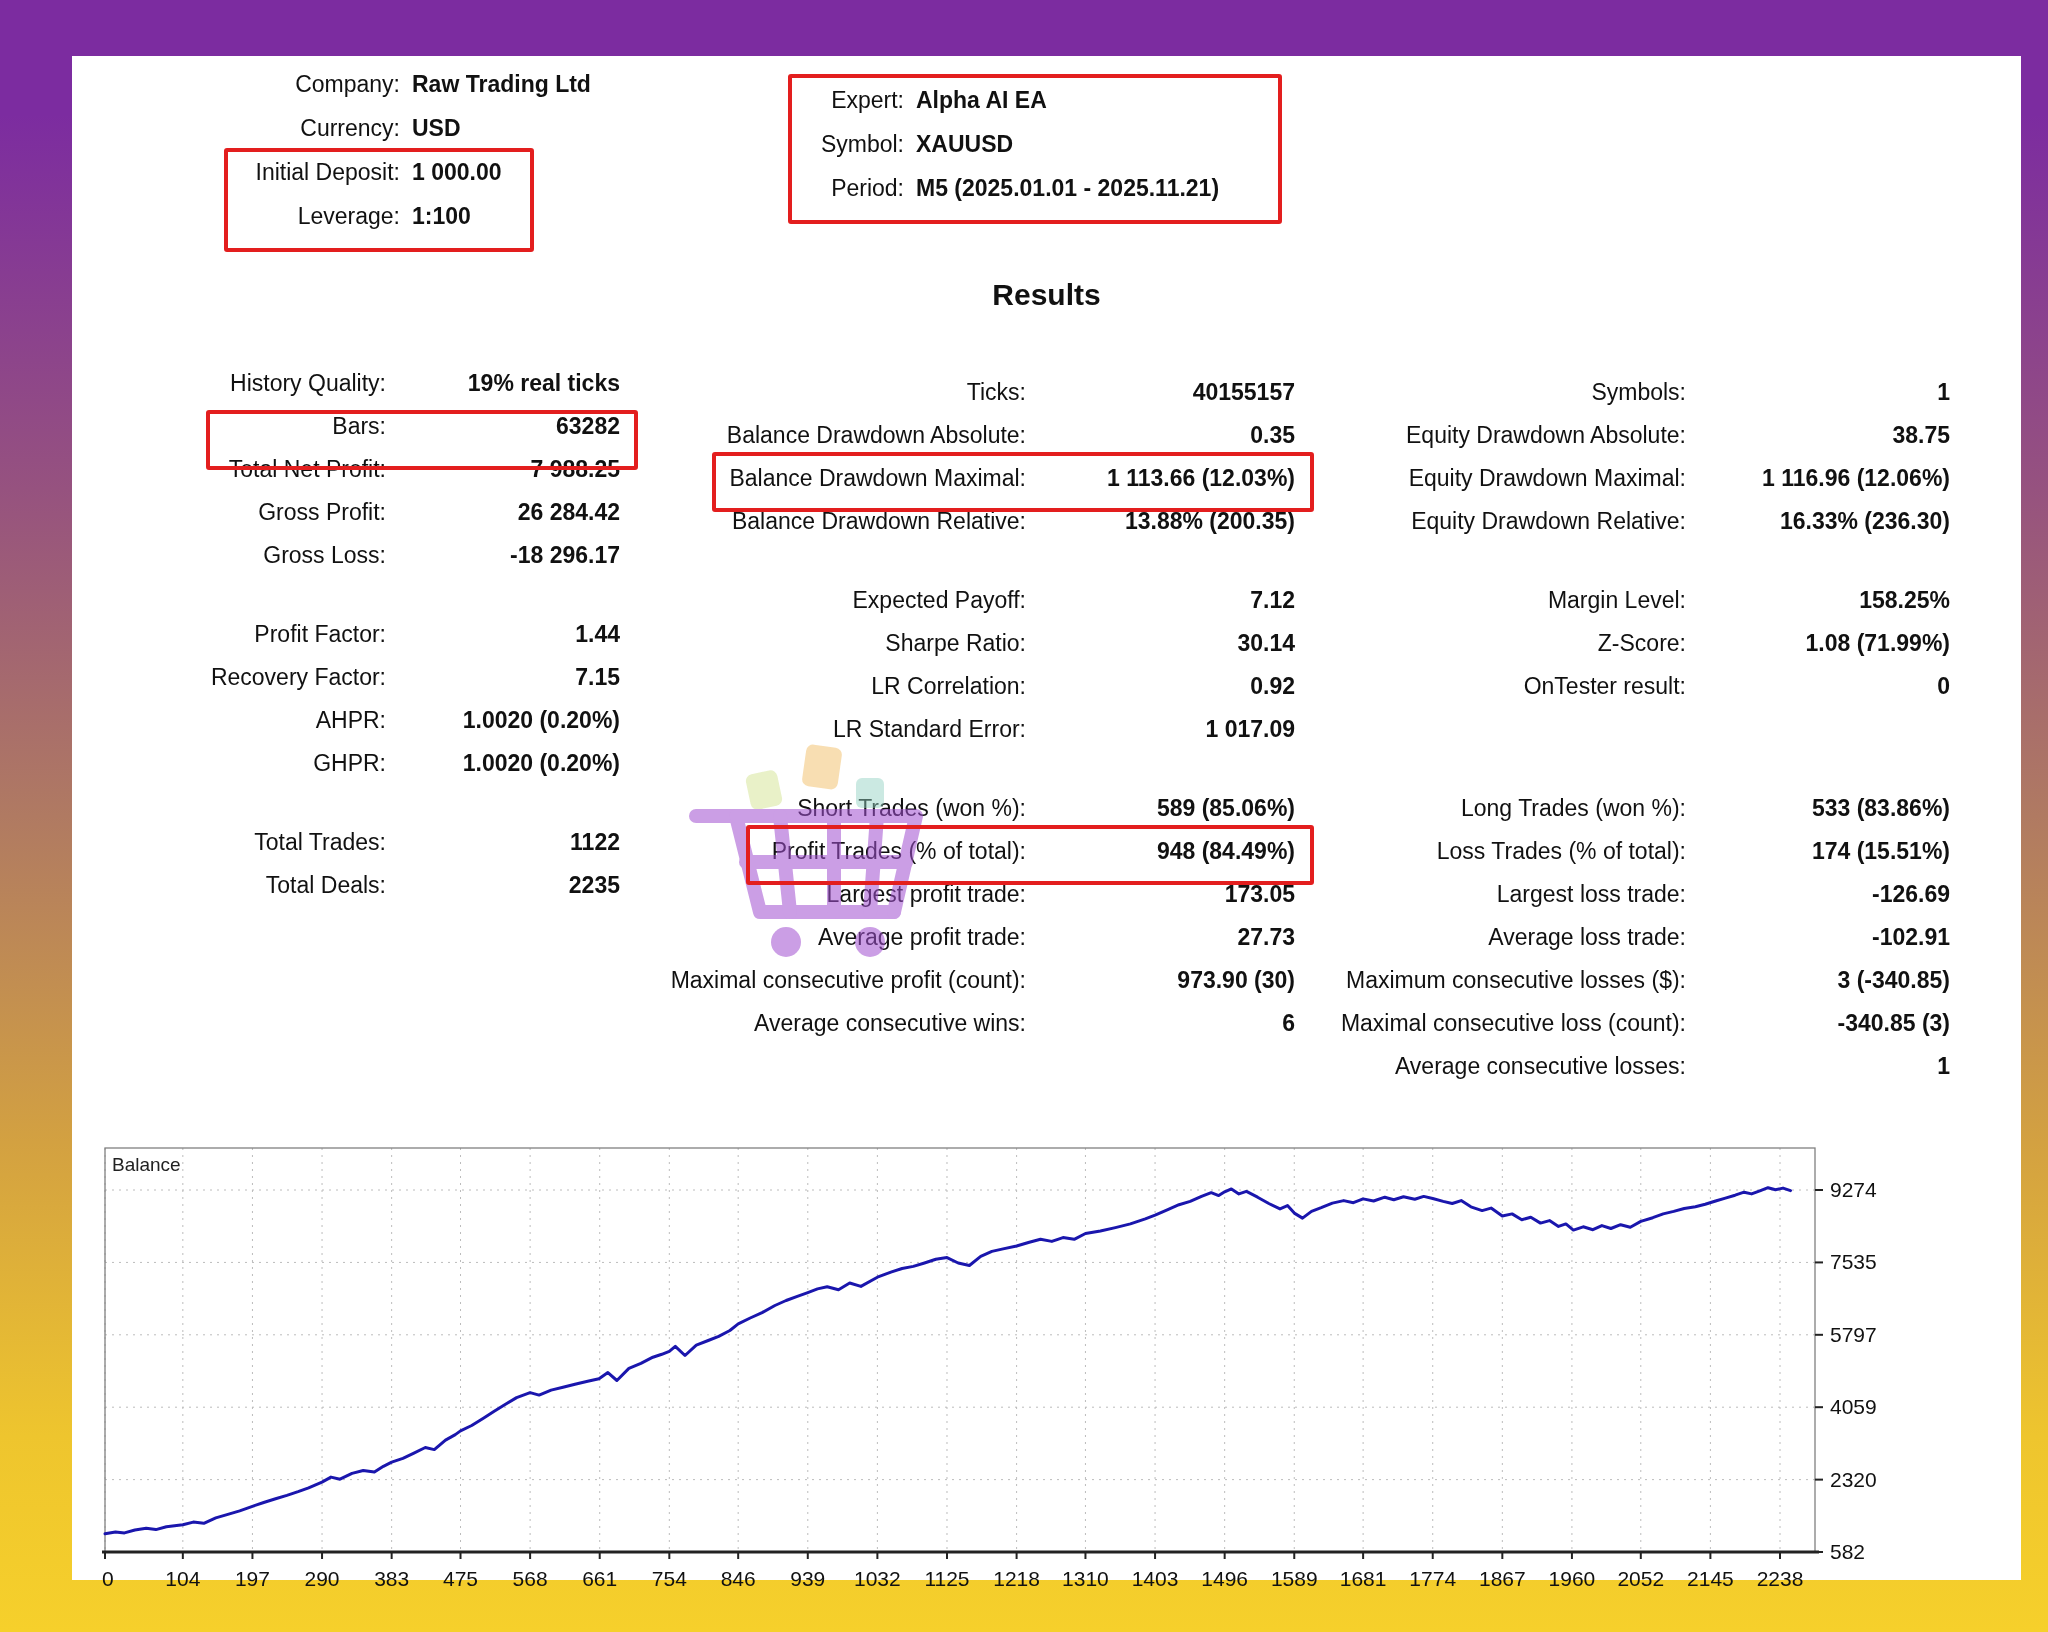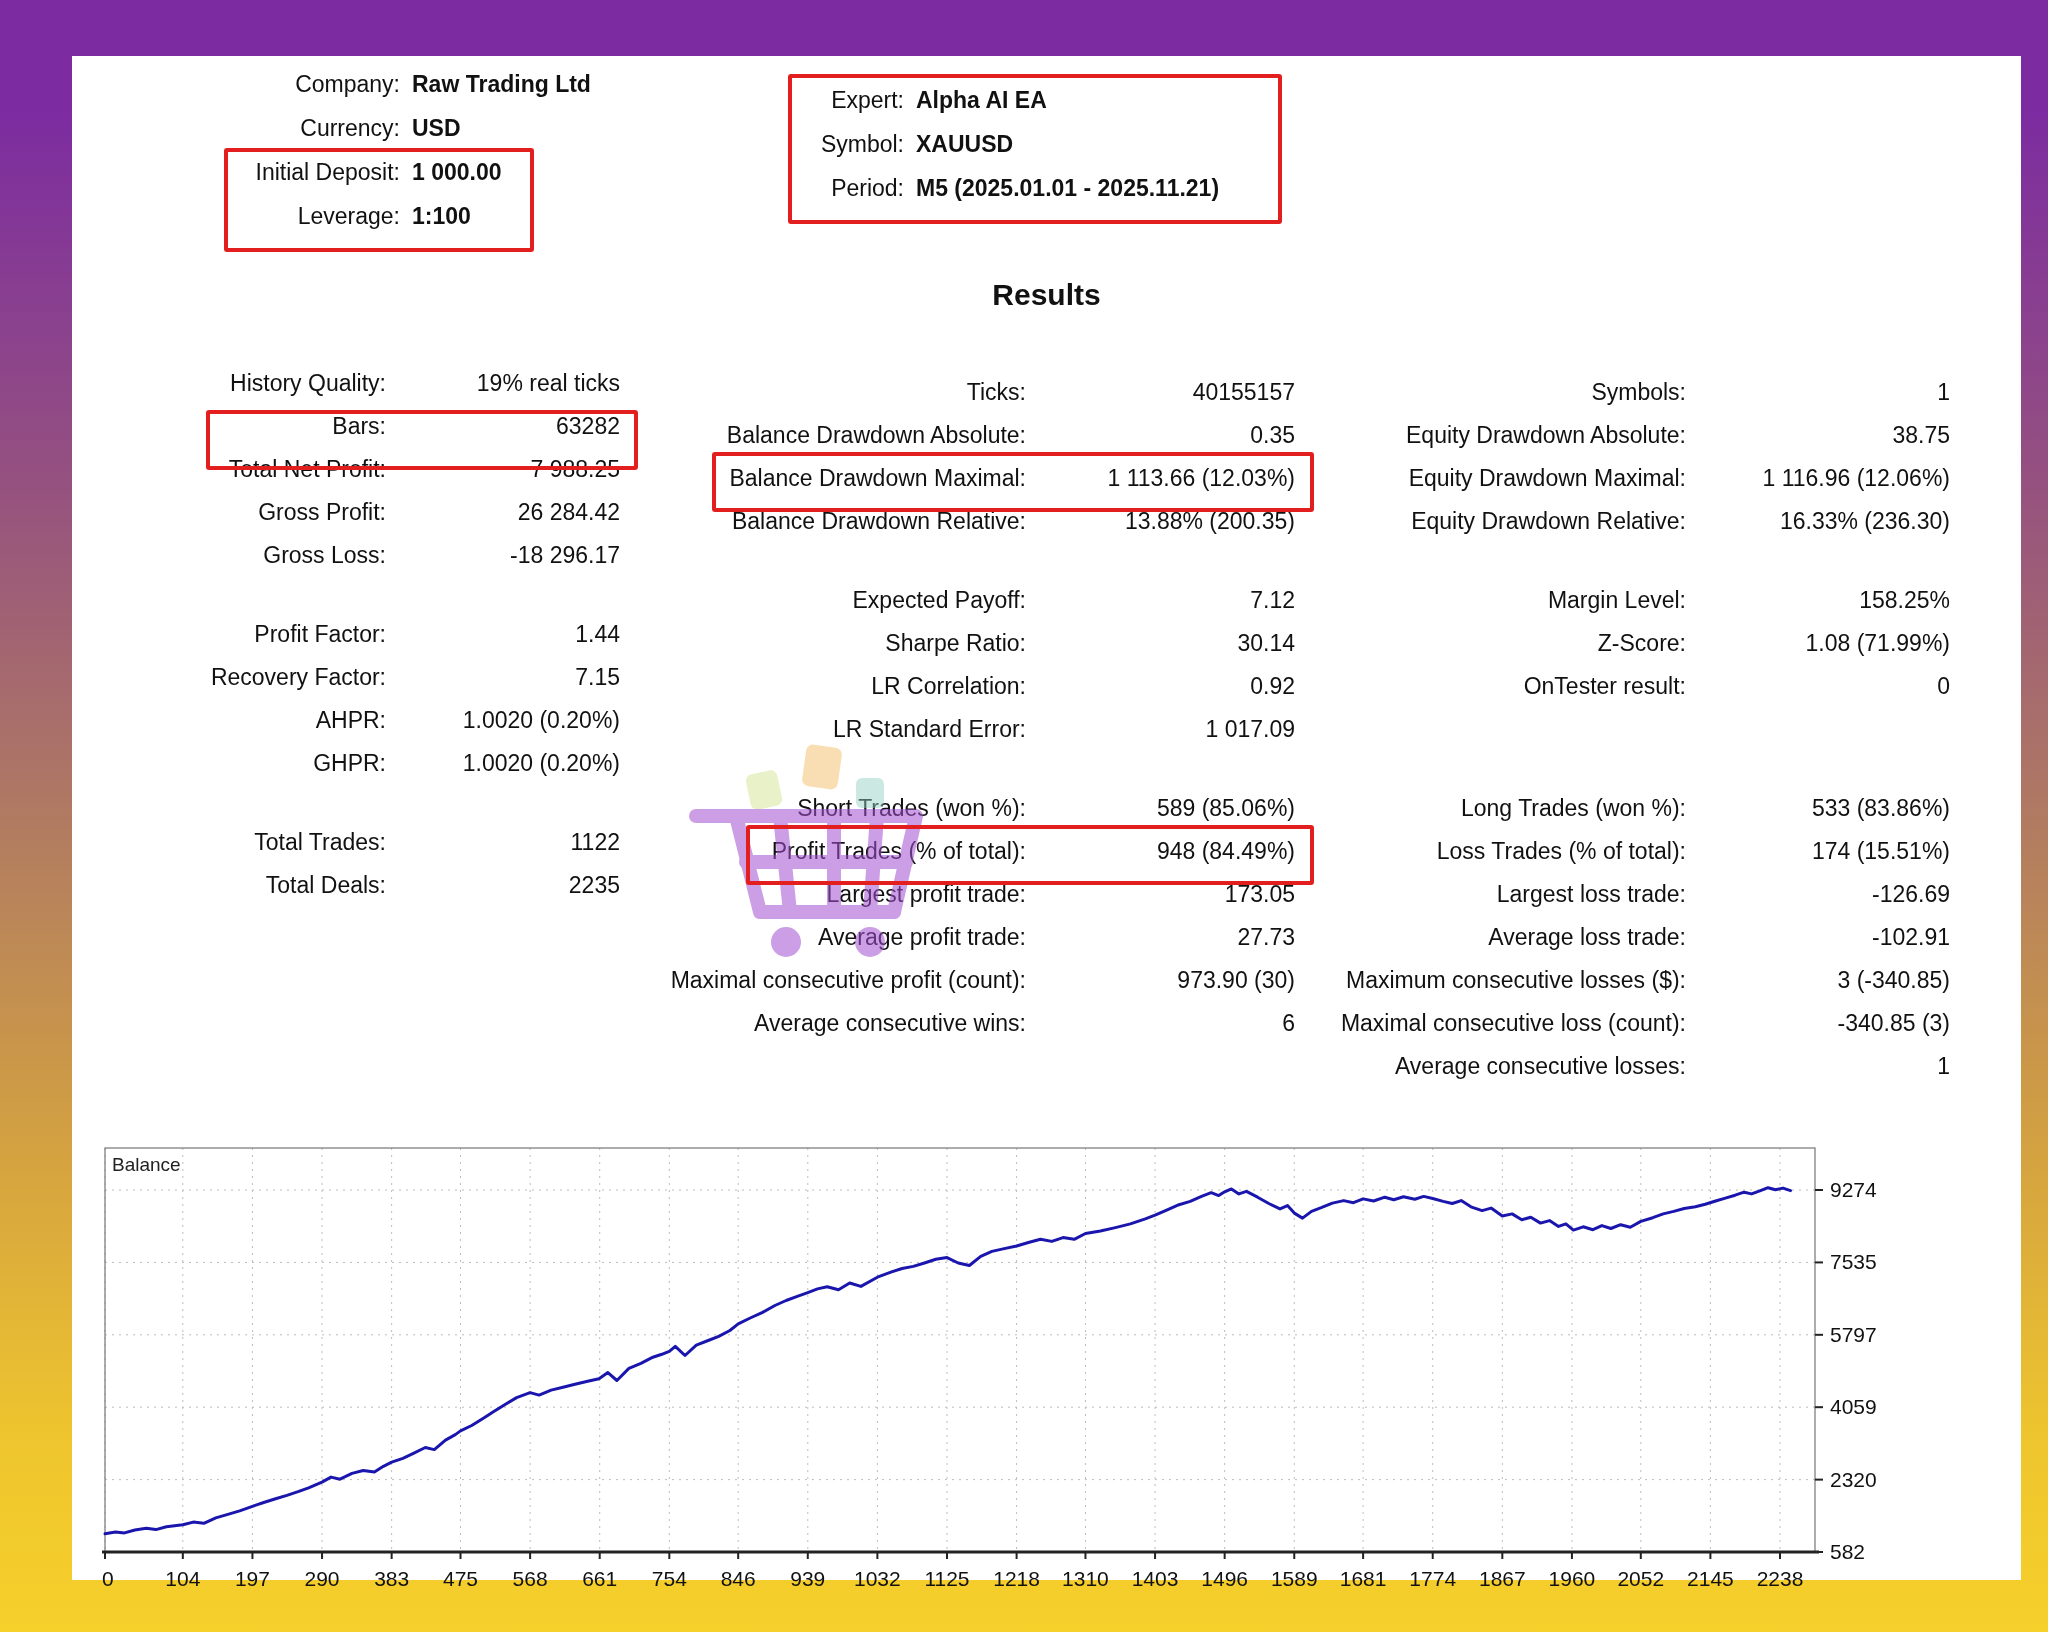--- a/index.html
+++ b/index.html
@@ -24,21 +24,21 @@
   #header-right .lbl{width:104px;}
   
   .results-title{
     position:absolute;left:0;top:222px;width:100%;text-align:center;
     font-size:30px;font-weight:bold;
   }
   
   .stats-col{position:absolute;top:272px;}
   .row{display:flex;align-items:center;height:43px;}
   .row .lbl{flex:1;text-align:right;font-size:23px;margin-right:14px;white-space:nowrap;}
-  .row .val{text-align:right;font-size:23px;font-weight:normal;white-space:nowrap;}
+  .row .val{text-align:right;font-size:23px;font-weight:bold;white-space:nowrap;}
   .spacer{height:36px;}
   #col1{left:78px;width:470px;margin-top:34px;}   #col1 .val{width:220px;}
   #col2{left:568px;width:655px;}  #col2 .val{width:255px;}
   #col3{left:1228px;width:650px;} #col3 .val{width:250px;}
   
   .red-box{
     position:absolute;border:4px solid #e31e1e;border-radius:3px;
     background:transparent;pointer-events:none;
   }
   #box-initdep{left:152px;top:92px;width:302px;height:96px;}

